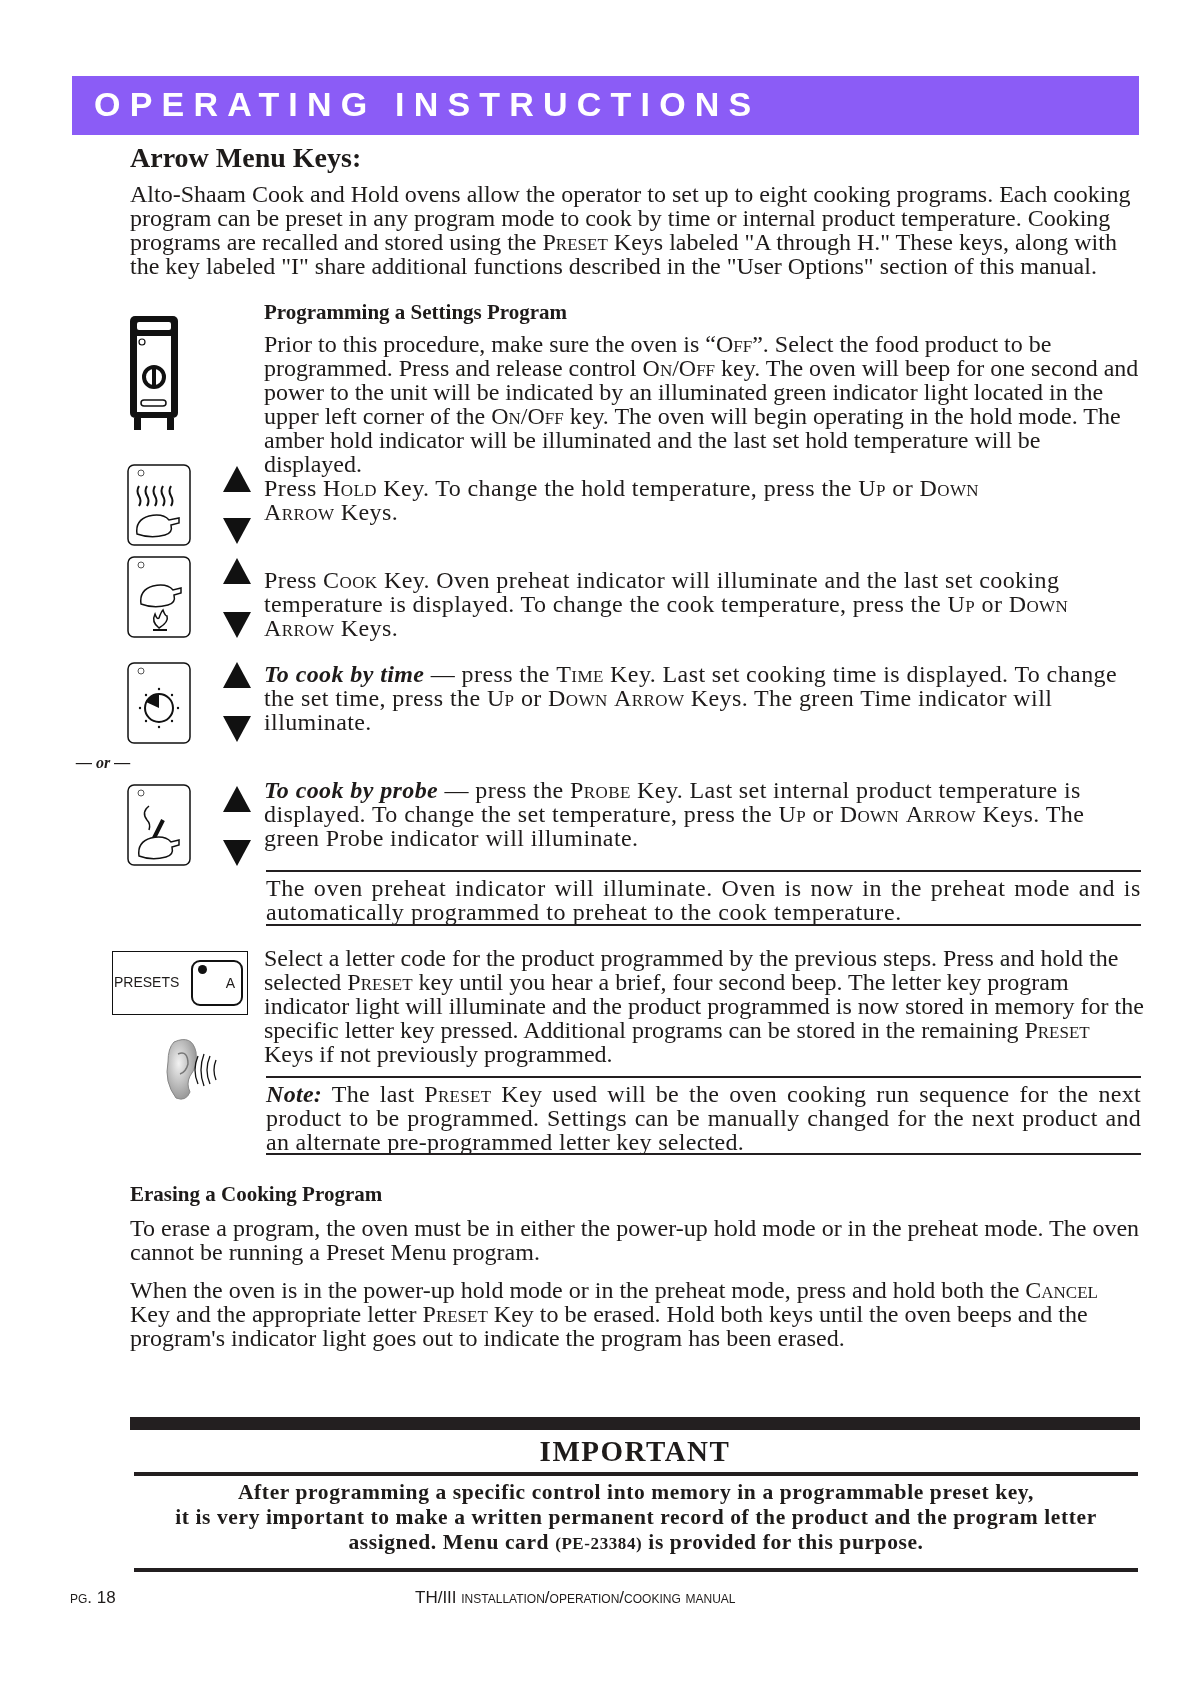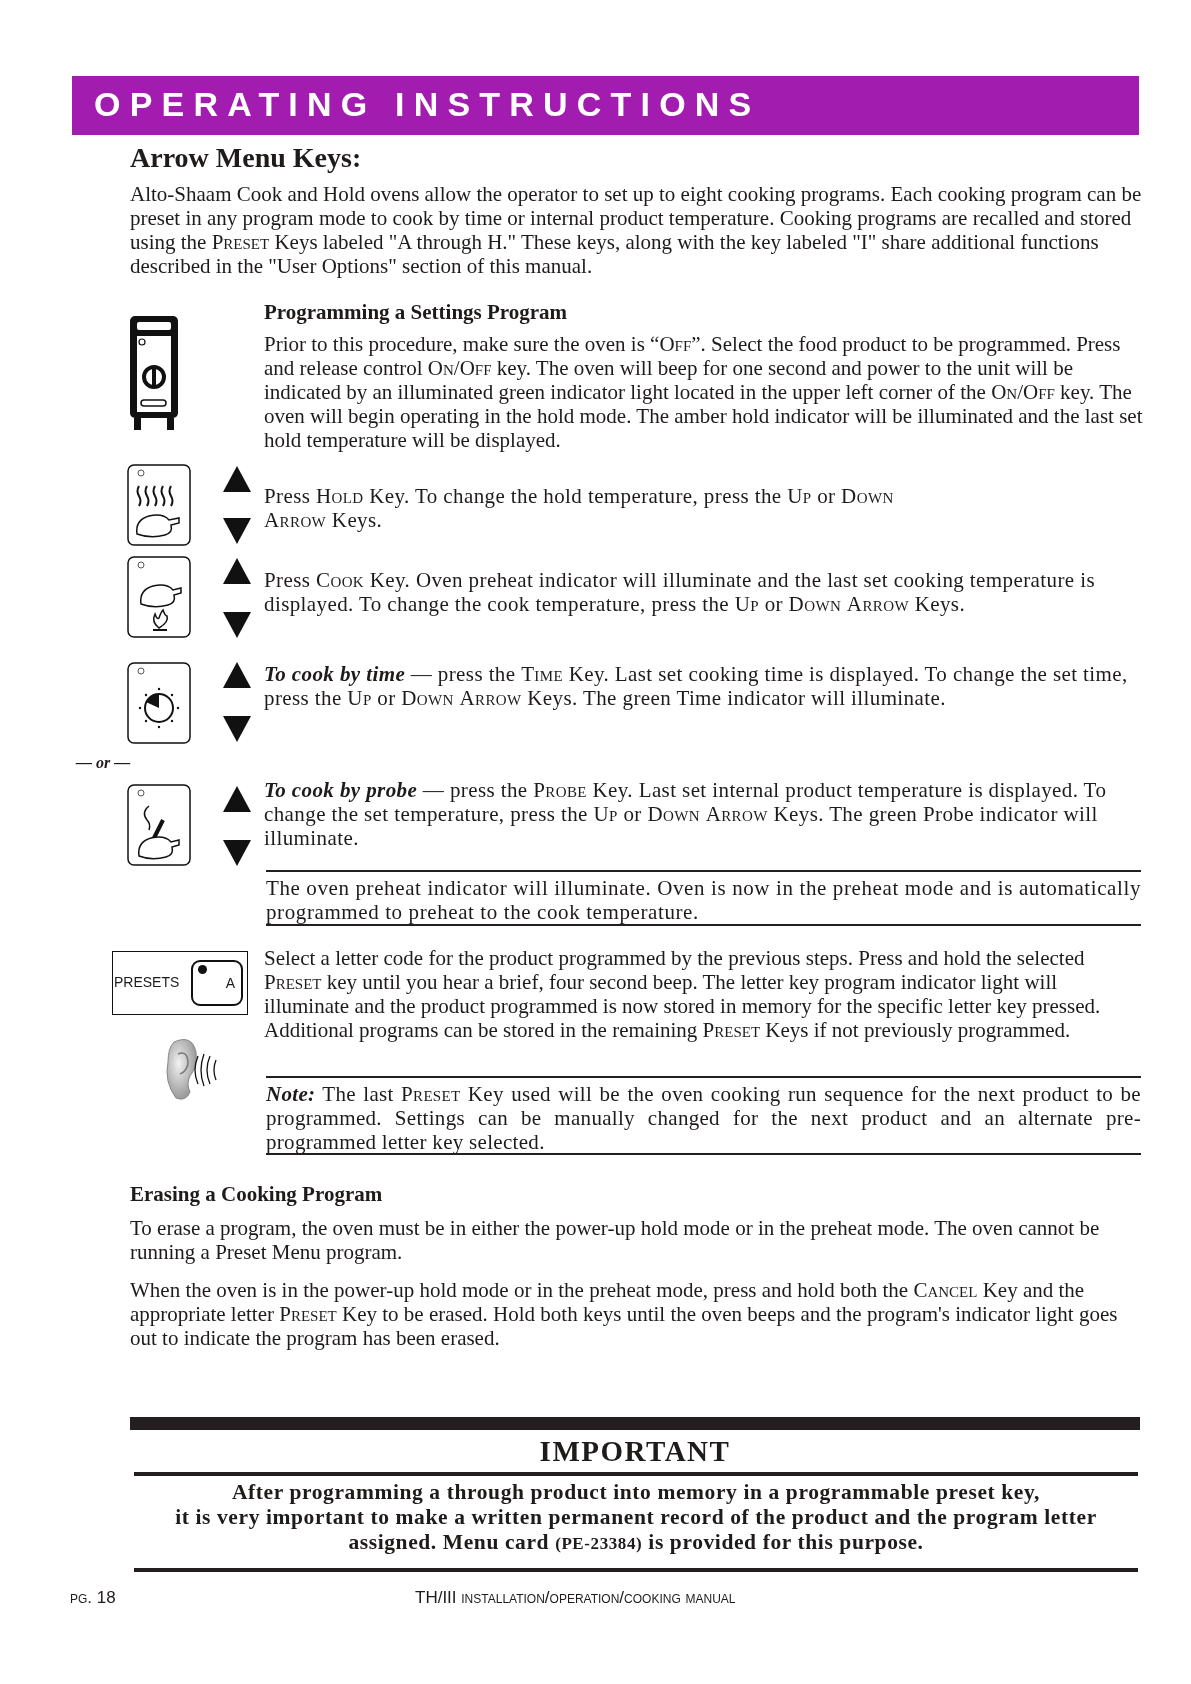--- a/index.html
+++ b/index.html
@@ -1,27 +1,27 @@
 <!DOCTYPE html>
 <html><head>
 <meta charset="utf-8">
 <style>
   html, body { margin: 0; padding: 0; background: #ffffff; }
   body { width: 1191px; height: 1684px; position: relative; overflow: hidden;
          font-family: "Liberation Serif", "DejaVu Serif", serif; color: #1e1b1a; }
   .sc { font-variant: small-caps; }
   .abs { position: absolute; }
 
-  .banner { left: 72px; top: 76px; width: 1067px; height: 59px; background: #a21caf; }
+  .banner { left: 72px; top: 76px; width: 1067px; height: 59px; background: #8b5cf6; }
   .banner-title { position: absolute; left: 22px; top: 6px; color: #fff;
     font-family: "Liberation Sans", "DejaVu Sans", sans-serif; font-weight: bold;
     font-size: 34px; letter-spacing: 9.2px; line-height: 44px; }
 
   .h1 { left: 130px; top: 140px; font-size: 28px; font-weight: bold; line-height: 36px; }
-  .p { font-size: 21px; line-height: 24px; }
+  .p { font-size: 24px; line-height: 24px; }
   .intro { left: 130px; top: 182px; width: 1012px; }
 
   .h2 { font-size: 21px; font-weight: bold; line-height: 28px; }
   .prog-h { left: 264px; top: 298px; }
   .prog-p { left: 264px; top: 332px; width: 880px; }
 
   .step { left: 264px; width: 880px; letter-spacing: 0.4px; }
   .rule { position: absolute; left: 266px; width: 875px; background: #231f20; height: 2px; }
 
   .preheat { left: 266px; top: 876px; width: 875px; text-align: justify; letter-spacing: 0.6px; }
@@ -75,21 +75,21 @@
 <div class="abs p prog-p"><span>Prior to this procedure, make sure the oven is “</span><span class="sc">Off</span><span>”.  Select the food product to be programmed. Press and release control </span><span class="sc">On/Off</span><span> key.  The oven will beep for one second and power to the unit will be indicated by an illuminated green indicator light located in the upper left corner of the </span><span class="sc">On/Off</span><span> key.  The oven will begin operating in the hold mode.  The amber hold indicator will be illuminated and the last set hold temperature will be displayed.</span></div>
 
 <svg class="icon" style="left:127px; top:464px;" width="66" height="84" viewBox="0 0 66 84">
   <rect x="1" y="1" width="62" height="80" rx="6" fill="#fff" stroke="#111" stroke-width="1.5"></rect>
   <circle cx="14" cy="9" r="3" fill="none" stroke="#555" stroke-width="1"></circle>
   <path d="M12 22 q-3 5 0 10 q3 5 0 10 M20 22 q-3 5 0 10 q3 5 0 10 M28 22 q-3 5 0 10 q3 5 0 10 M36 22 q-3 5 0 10 q3 5 0 10 M44 22 q-3 5 0 10 q3 5 0 10" fill="none" stroke="#111" stroke-width="2"></path>
   <path d="M10 70 q-2 -14 12 -18 q14 -3 20 4 l10 -2 l0 5 l-8 2 q2 8 -6 10 q-14 4 -28 -1 z" fill="#fff" stroke="#111" stroke-width="1.5"></path>
 </svg>
 <div class="icon arrow-up" style="left:223px; top:466px;"></div>
 <div class="icon arrow-down" style="left:223px; top:518px;"></div>
-<div class="abs p step" style="top:476px;margin-top:8px;"><span>Press </span><span class="sc">Hold</span><span> Key.  To change the hold temperature, press the </span><span class="sc">Up</span><span> or </span><span class="sc">Down</span><br><span class="sc">Arrow</span><span> Keys.</span></div>
+<div class="abs p step" style="top:476px;"><span>Press </span><span class="sc">Hold</span><span> Key.  To change the hold temperature, press the </span><span class="sc">Up</span><span> or </span><span class="sc">Down</span><br><span class="sc">Arrow</span><span> Keys.</span></div>
 
 <svg class="icon" style="left:127px; top:556px;" width="66" height="84" viewBox="0 0 66 84">
   <rect x="1" y="1" width="62" height="80" rx="6" fill="#fff" stroke="#111" stroke-width="1.5"></rect>
   <circle cx="14" cy="9" r="3" fill="none" stroke="#555" stroke-width="1"></circle>
   <path d="M14 48 q-2 -14 12 -18 q14 -3 20 4 l8 -2 l0 5 l-7 2 q2 8 -6 10 q-14 4 -27 -1 z" fill="#fff" stroke="#111" stroke-width="1.5"></path>
   <path d="M32 72 q-8 -6 -4 -14 q2 6 4 4 q2 -6 4 -8 q2 6 4 6 q2 6 -8 12 z" fill="#fff" stroke="#111" stroke-width="1.5"></path>
   <line x1="26" y1="74" x2="40" y2="74" stroke="#111" stroke-width="2"></line>
 </svg>
 <div class="icon arrow-up" style="left:223px; top:558px;"></div>
 <div class="icon arrow-down" style="left:223px; top:612px;"></div>
@@ -164,20 +164,20 @@
 <div class="rule" style="top:1153px;"></div>
 
 <div class="abs h2 erase-h">Erasing a Cooking Program</div>
 <div class="abs p erase-p1">To erase a program, the oven must be in either the power-up hold mode or in the preheat mode.  The oven cannot be running a Preset Menu program.</div>
 <div class="abs p erase-p2"><span>When the oven is in the power-up hold mode or in the preheat mode, press and hold both the </span><span class="sc">Cancel</span><span> Key and the appropriate letter </span><span class="sc">Preset</span><span> Key to be erased.  Hold both keys until the oven beeps and the program's indicator light goes out to indicate the program has been erased.</span></div>
 
 <div class="abs imp-bar"></div>
 <div class="abs imp-title">IMPORTANT</div>
 <div class="abs imp-rule1"></div>
 <div class="abs imp-text">
-  <div>After programming a through product into memory in a programmable preset key,</div>
+  <div>After programming a specific control into memory in a programmable preset key,</div>
   <div>it is very important to make a written permanent record of the product and the program letter</div>
   <div><span>assigned.  Menu card </span><span class="imp-code">(PE-23384)</span><span> is provided for this purpose.</span></div>
 </div>
 <div class="abs imp-rule2"></div>
 
 <div class="abs footer-pg">pg. 18</div>
 <div class="abs footer-title">TH/III installation/operation/cooking manual</div>
 
 </body></html>

